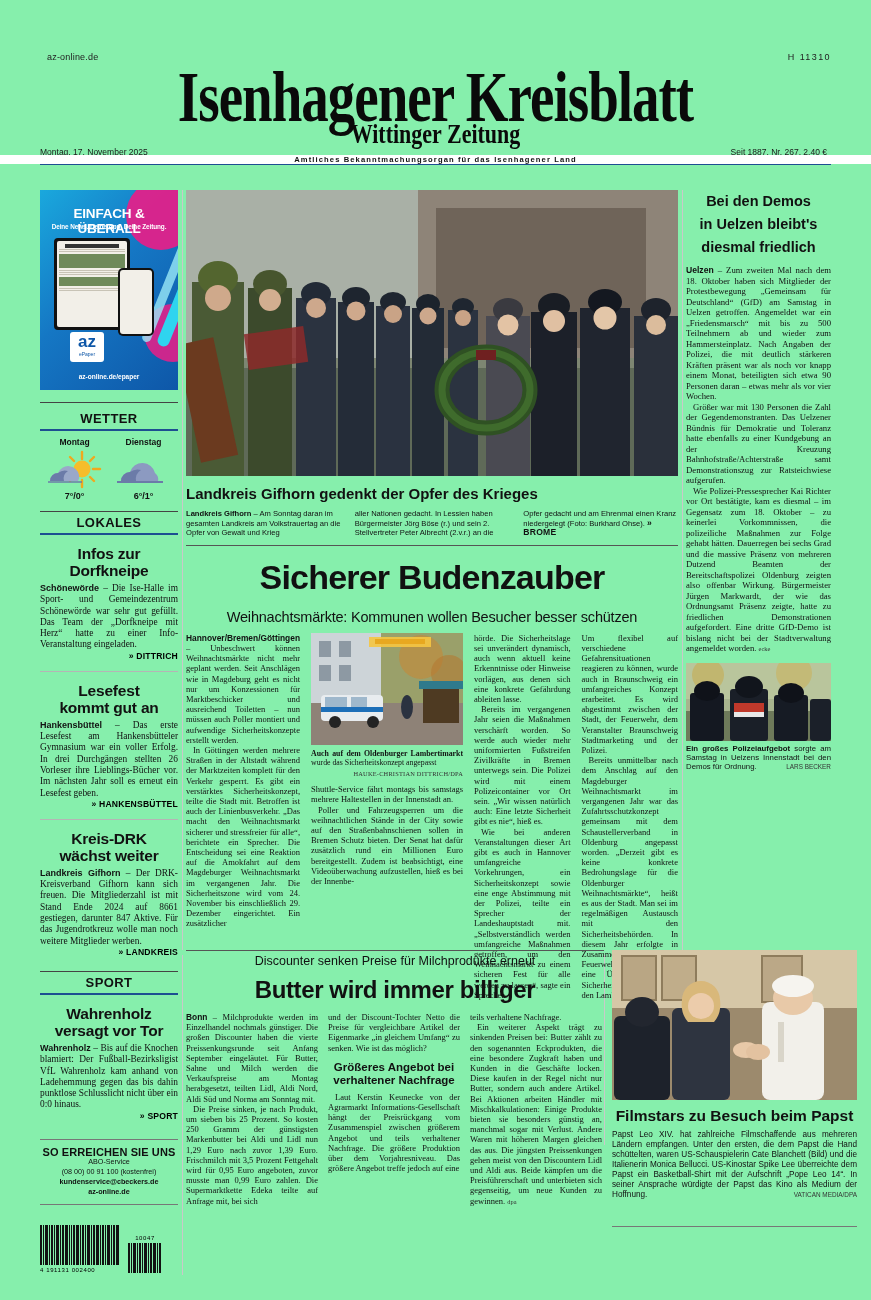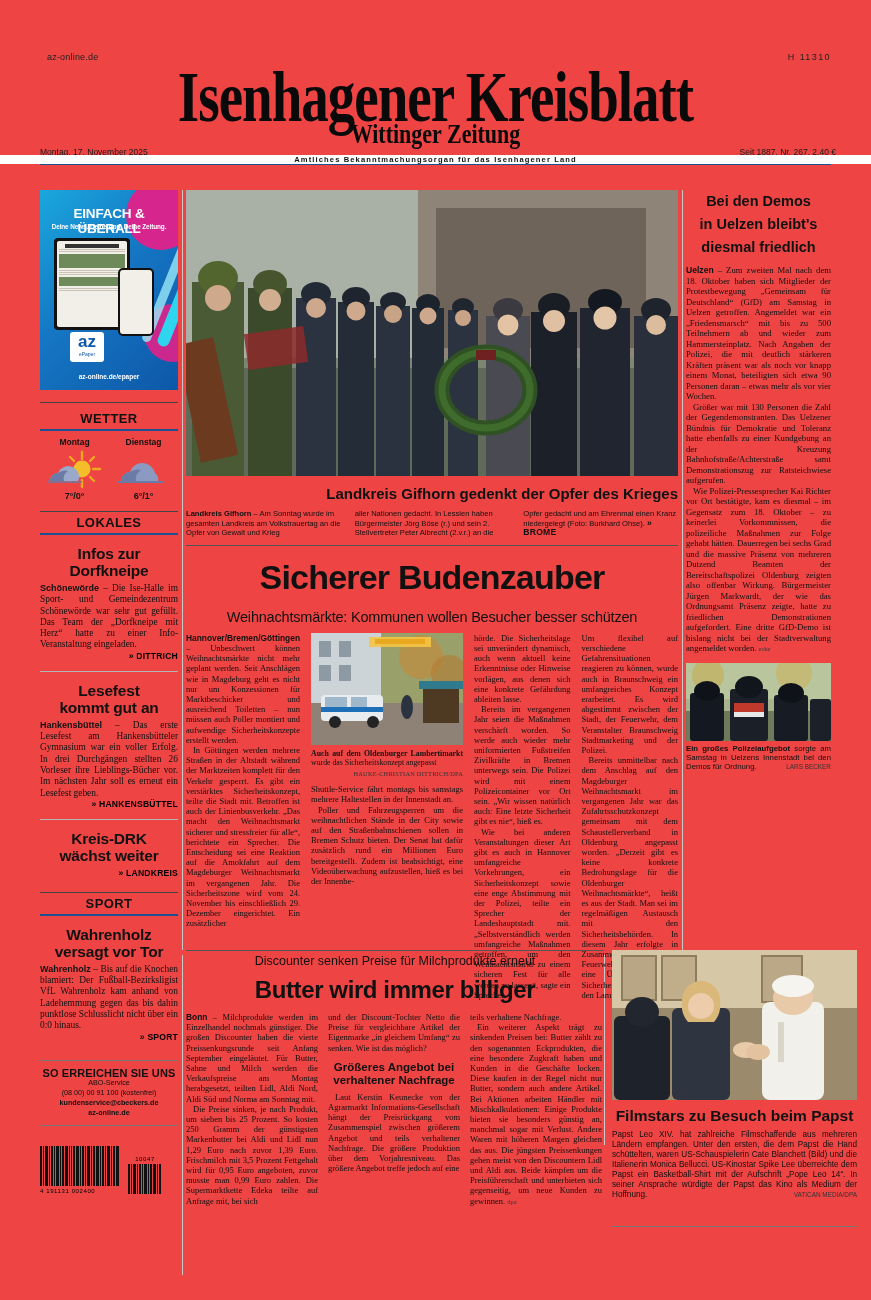--- a/index.html
+++ b/index.html
@@ -1,41 +1,41 @@
 <!DOCTYPE html>
 <html><head>
 <meta charset="utf-8">
 <style>
   * { box-sizing: border-box; margin:0; padding:0; }
   html,body { background:#8a8a8a; }
   body { font-family:"Liberation Sans", sans-serif; }
 
   .page {
-    width:871px; height:1300px; background:#ef4444; position:relative;
+    width:871px; height:1300px; background:#86efac; position:relative;
     margin:0 auto; overflow:hidden;
   }
 
   
   .masthead { position:absolute; left:0; top:0; width:871px; height:172px; }
   .mh-url { position:absolute; left:47px; top:52px; font-size:9px; color:#222;
             font-family:"Liberation Sans",sans-serif; letter-spacing:.2px;}
   .mh-code { position:absolute; right:40px; top:52px; font-size:9px; color:#222;
              letter-spacing:1.4px; }
   .mh-title {
     position:absolute; left:0; right:0; top:56px; text-align:center;
     font-family:"Liberation Serif", serif; font-weight:bold; font-size:55px;
     letter-spacing:-1px; color:#0a0a0a; transform:scaleY(1.30); transform-origin:center top;
   }
   .mh-sub {
     position:absolute; left:0; right:0; top:118px; text-align:center;
     font-family:"Liberation Serif", serif; font-weight:bold; font-size:22px;
     color:#0a0a0a; transform:scaleY(1.25); transform-origin:center top;
   }
   .mh-date { position:absolute; left:40px; top:147px; font-size:8.5px; color:#1a1a1a; }
-  .mh-price { position:absolute; right:35px; top:147px; font-size:8.5px; color:#1a1a1a; }
+  .mh-price { position:absolute; right:44px; top:147px; font-size:8.5px; color:#1a1a1a; }
   .mh-rule { position:absolute; left:40px; right:40px; top:161px; height:4px; background:#1d4f91; }
   .mh-org {
     position:absolute; left:0; right:0; top:155px; text-align:center; background:#fff;
     display:flex; justify-content:center;
   }
   .mh-org span { background:#fff; padding:0 12px; font-size:7.6px; font-weight:bold;
                  letter-spacing:1.1px; color:#111; }
 
   
   .col-left  { position:absolute; left:40px;  top:190px; width:138px; }
@@ -107,21 +107,21 @@
 
   
   .barcodes { margin-top:20px; display:flex; align-items:flex-end; gap:8px;}
   .bc { height:40px; display:flex; align-items:flex-end; }
   .bc i { display:block; width:1px; height:40px; background:#111; margin-right:1px;}
   .bcnum { font-size:6px; letter-spacing:.6px; margin-top:2px; }
 
   
   .lead-photo { width:492px; height:286px; position:relative; overflow:hidden;
                 background:linear-gradient(#cfd6dd,#aeb6bd); }
-  .lead-cap-head { text-align:right; font-weight:bold; font-size:15px; color:#111;
+  .lead-cap-head { text-align:left; font-weight:bold; font-size:15px; color:#111;
                    margin:9px 0 7px; }
   .capcols { display:flex; gap:14px; font-size:7.6px; line-height:9.6px; color:#111; }
   .capcols > div { flex:1; }
   .capcols b { font-weight:bold; }
   .cap-rule { border-bottom:1.5px solid #555; margin-top:7px; }
 
   .story-title { text-align:center; font-weight:bold; font-size:34px; color:#111;
                  margin-top:12px; letter-spacing:-.8px; }
   .story-sub { text-align:center; font-size:14.5px; color:#111; margin-top:12px; letter-spacing:-.2px;}
 
@@ -272,20 +272,21 @@
       <div class="teaser-h" style="white-space:pre-line;">Lesefest
 kommt gut an</div>
       <div class="body-ser"><b>Hankensbüttel</b><span> – Das erste Lesefest am Hankensbütteler Gymnasium war ein voller Erfolg. In drei Durchgängen stellten 26 Vorleser ihre Lieblings-Bücher vor. Im nächsten Jahr soll es erneut ein Lesefest geben.</span></div>
       <div class="more">» HANKENSBÜTTEL</div>
     </div>
 
     <div class="hr-thin"></div>
     <div>
       <div class="teaser-h" style="white-space:pre-line;">Kreis-DRK
 wächst weiter</div>
+      <div class="body-ser"><b>Landkreis Gifhorn</b><span> – Der DRK-Kreisverband Gifhorn kann sich freuen. Die Mitgliederzahl ist mit Stand Ende 2024 auf 8661 gestiegen, darunter 847 Aktive. Für das Jugendrotkreuz wolle man noch weitere Mitglieder werben.</span></div>
       <div class="more">» LANDKREIS</div>
     </div>
 
     <div class="sec-rule-top" style="margin-top:14px;"></div>
     <div class="sec-head" style="margin-top:3px;">SPORT</div>
     <div class="sec-rule-bot"></div>
     <div>
       <div class="teaser-h" style="white-space:pre-line;">Wahrenholz
 versagt vor Tor</div>
       <div class="body-ser"><b>Wahrenholz</b><span> – Bis auf die Knochen blamiert: Der Fußball-Bezirksligist VfL Wahrenholz kam anhand von Ladehemmung gegen das bis dahin punktlose Schlusslicht nicht über ein 0:0 hinaus.</span></div>
@@ -410,21 +411,21 @@
           <ellipse cx="300" cy="200" rx="44" ry="38" fill="none" stroke="#3f6b2c" stroke-width="7"></ellipse>
           <rect x="290" y="160" width="20" height="10" fill="#6f2020"></rect>
         </g>
 
         <rect x="60" y="140" width="60" height="36" fill="#8c2a2a" opacity=".85" transform="rotate(-8 90 158)"></rect>
       </svg>
     </div>
 
     <div class="lead-cap-head">Landkreis Gifhorn gedenkt der Opfer des Krieges</div>
     <div class="capcols">
-      <div><b>Landkreis Gifhorn</b><span> – Am Sonntag wurde im gesamten Landkreis am Volkstrauertag an die Opfer von Gewalt und Krieg</span></div>
+      <div><b>Landkreis Gifhorn</b><span> – Am Sonntag daran im gesamten Landkreis am Volkstrauertag an die Opfer von Gewalt und Krieg</span></div>
       <div>aller Nationen gedacht. In Lessien haben Bürgermeister Jörg Böse (r.) und sein 2. Stellvertreter Peter Albrecht (2.v.r.) an die</div>
       <div><span>Opfer gedacht und am Ehrenmal einen Kranz niedergelegt (Foto: Burkhard Ohse).</span> <b class="more" style="display:inline">» BROME</b></div>
     </div>
     <div class="cap-rule"></div>
 
     <div class="story-title">Sicherer Budenzauber</div>
     <div class="story-sub">Weihnachtsmärkte: Kommunen wollen Besucher besser schützen</div>
 
     <div class="story-cols">
       <div class="sc">

